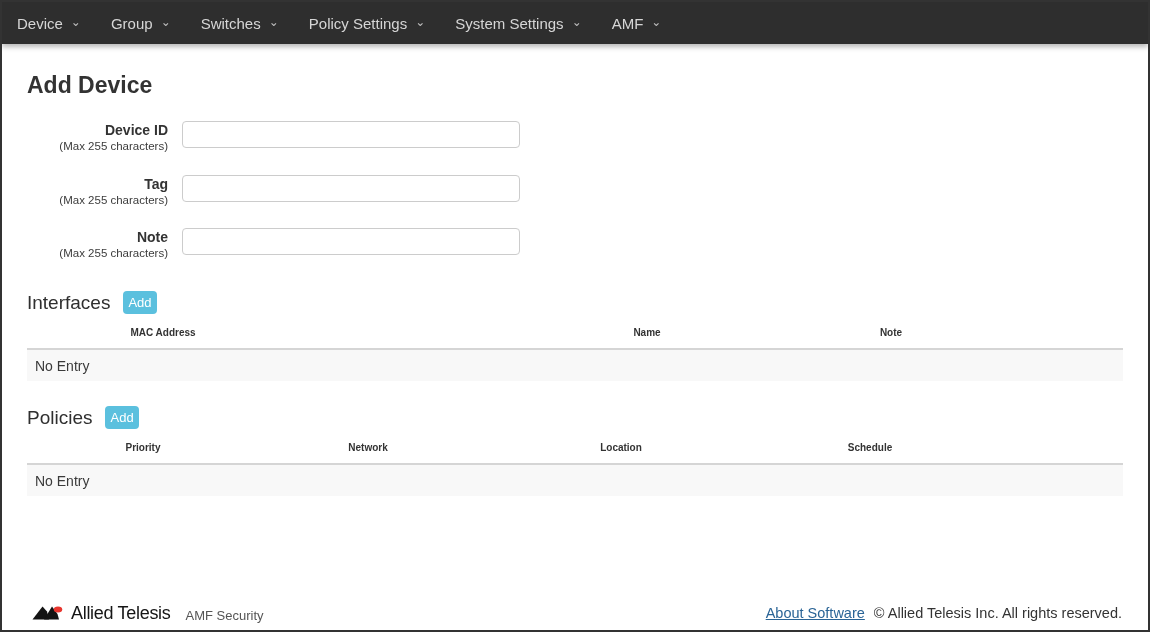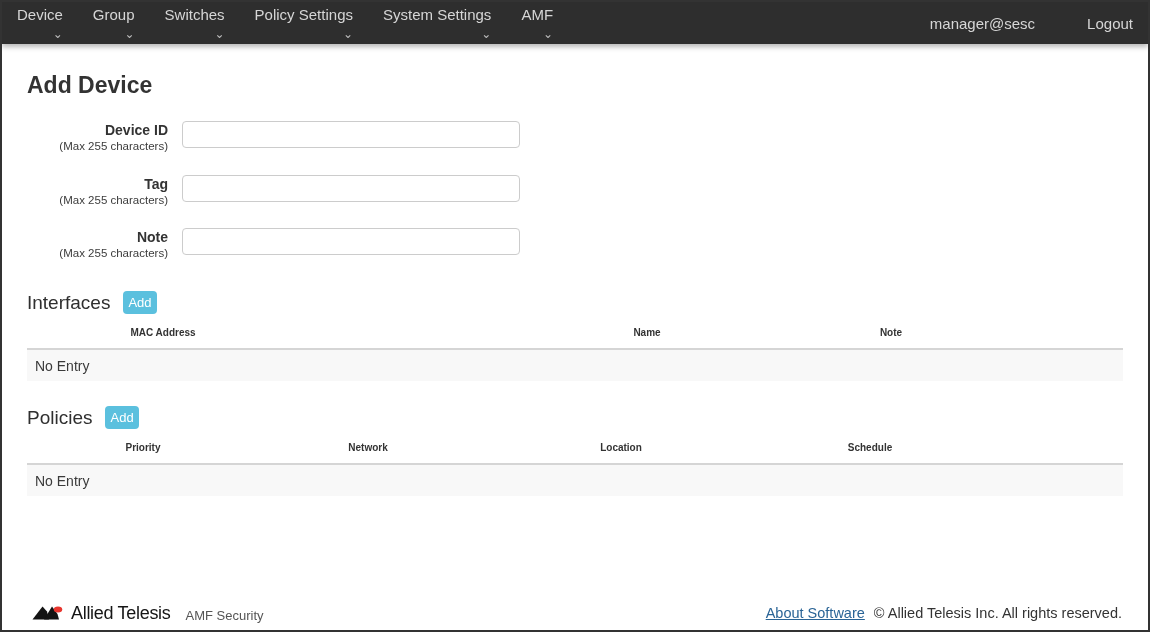--- a/index.html
+++ b/index.html
@@ -18,22 +18,22 @@
     background:#2e2e2e;
     display:flex;
     align-items:center;
     padding:0 15px;
     box-shadow:0 3px 5px rgba(0,0,0,.28);
     position:relative;
     z-index:5;
   }
   .nav-left { display:flex; align-items:center; gap:30px; }
   .nav-item {
-    display:flex; align-items:flex-end; gap:8px;
-    color:#d6d6d6; font-size:15px; cursor:pointer; white-space:nowrap;flex-direction:column;
+    display:flex; align-items:center; gap:8px;
+    color:#d6d6d6; font-size:15px; cursor:pointer; white-space:nowrap;
   }
   .chev { font-size:12px; color:#bdbdbd; line-height:1; margin-top:-3px; }
   .nav-right { margin-left:auto; display:flex; align-items:center; gap:52px; }
   .nav-user { color:#d6d6d6; font-size:15px; }
   .nav-logout { color:#d6d6d6; font-size:15px; cursor:pointer; }
   
   .content { padding:0 25px; position:relative; }
   .page-title { font-size:23px; font-weight:600; color:#333; margin:28px 0 22px; }
   .form-row { display:flex; align-items:flex-start; margin-bottom:21px; }
   .label-col { width:155px; text-align:right; padding-right:14px; padding-top:1px; }
@@ -133,24 +133,20 @@
       <span class="chev">⌄</span>
     </div>
     <div class="nav-item">
       <span>System Settings</span>
       <span class="chev">⌄</span>
     </div>
     <div class="nav-item">
       <span>AMF</span>
       <span class="chev">⌄</span>
     </div>
-  </div>
-  <div class="nav-right">
-    <span class="nav-user">manager@sesc</span>
-    <span class="nav-logout">Logout</span>
   </div>
 </div>
 
 <div class="content">
 
   <div class="page-title">Add Device</div>
 
   <div class="form-row">
     <div class="label-col">
       <div class="field-label">Device ID</div>

